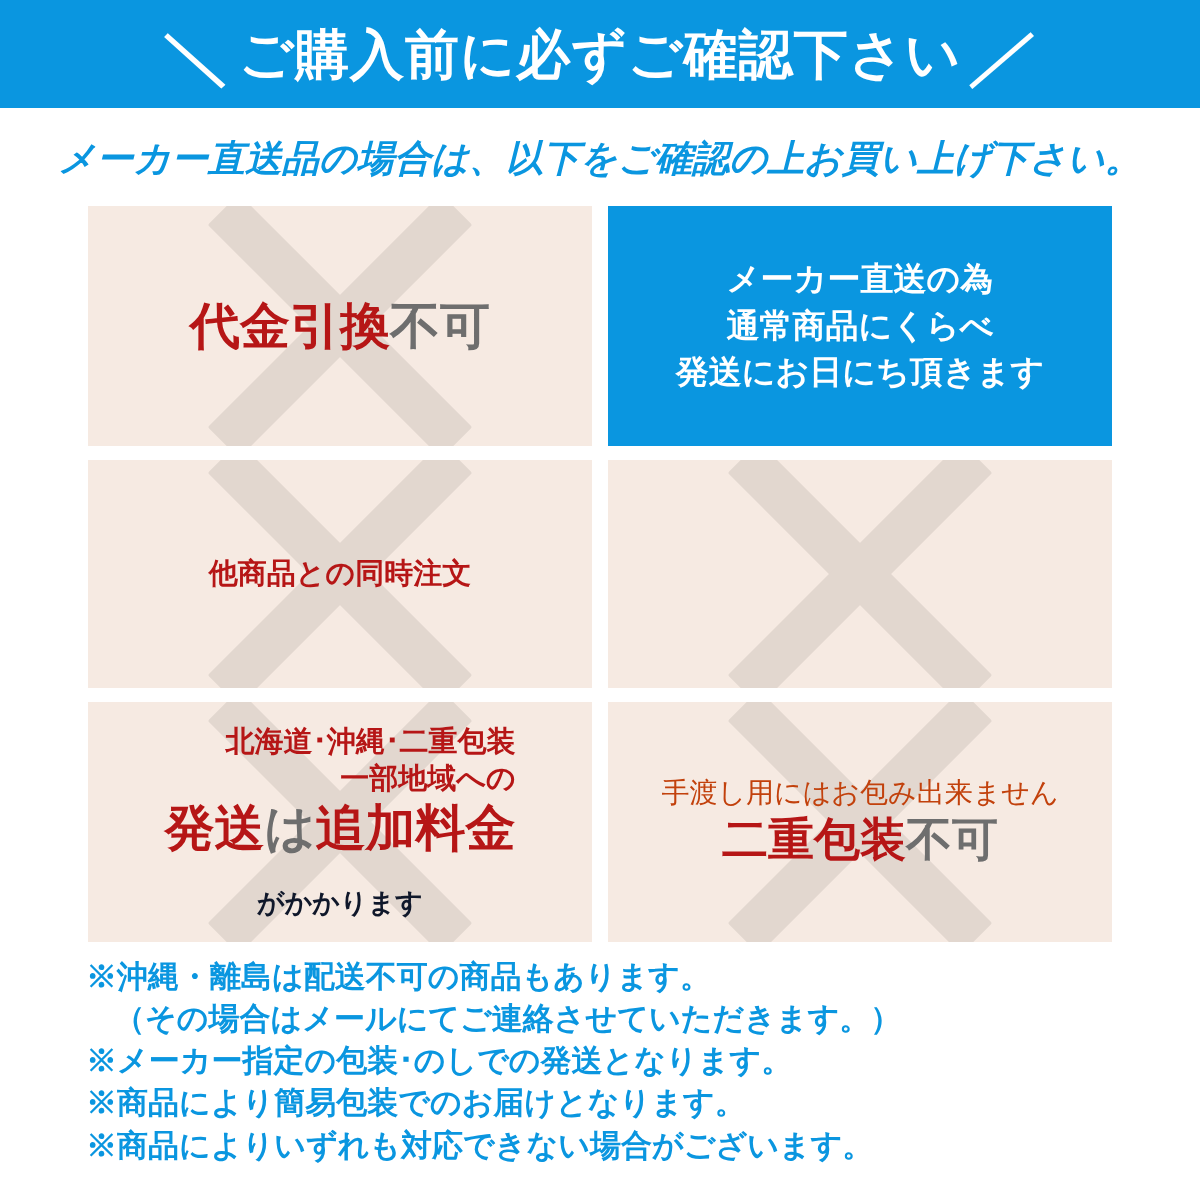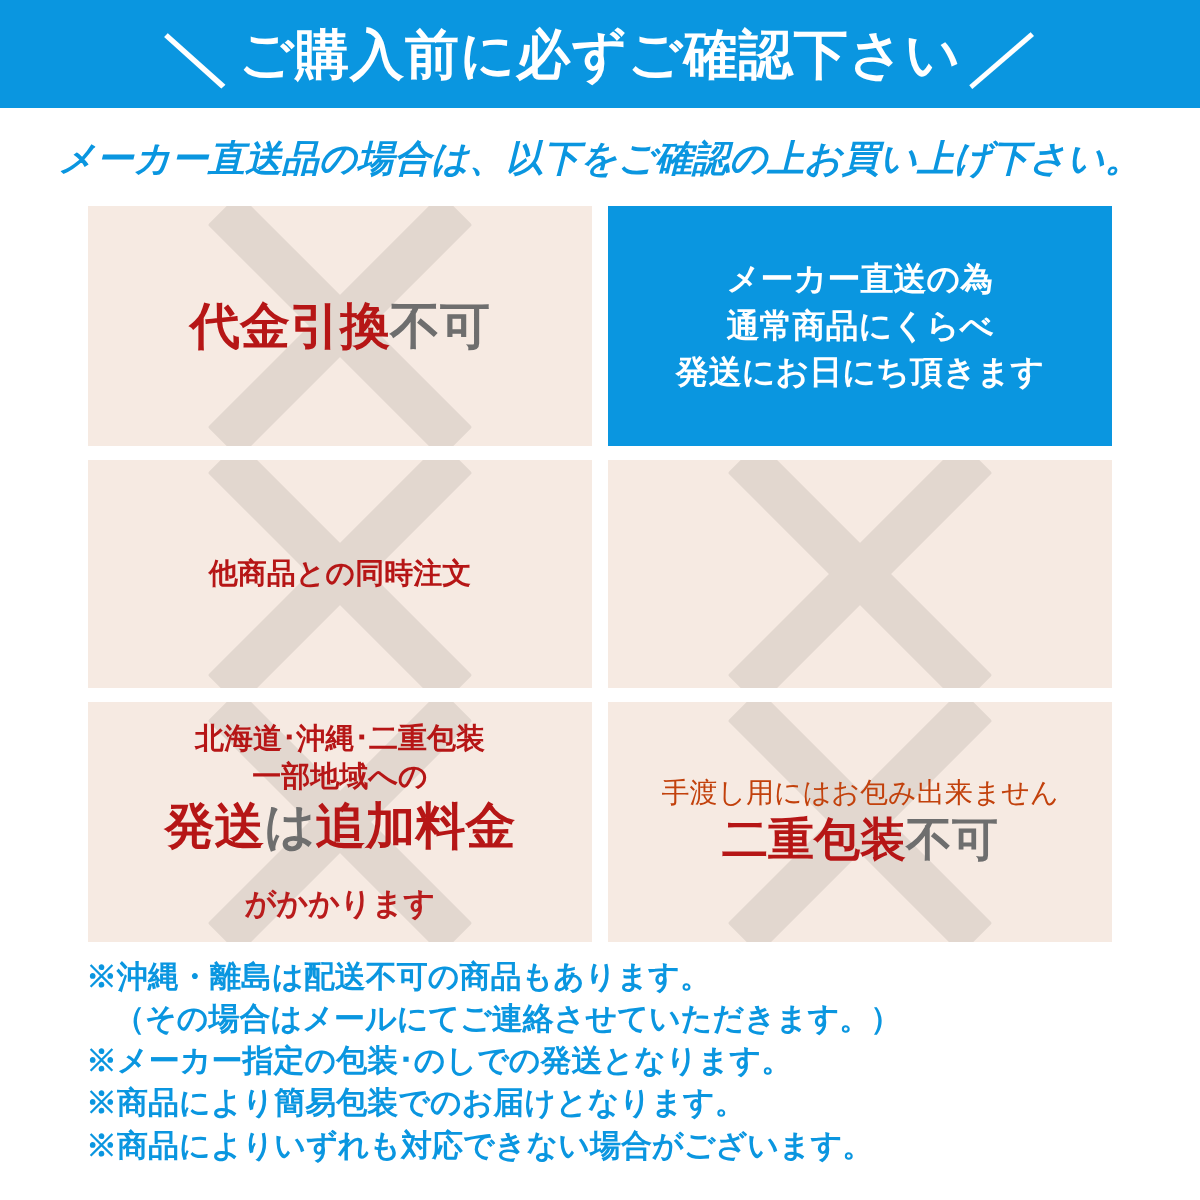--- a/index.html
+++ b/index.html
@@ -117,20 +117,21 @@
     line-height: 1.42;
     white-space: nowrap;
   }
 
   .line-small {
     color: #b61616;
     font-size: 29px;
     font-weight: bold;
     line-height: 1.3;
     white-space: nowrap;
+    text-align: right;
   }
   .line-small-dark {
     color: #c2410c;
     font-size: 28px;
     font-weight: normal;
     line-height: 1.3;
     white-space: nowrap;
   }
   .line-big {
     font-size: 50px;
@@ -142,22 +143,22 @@
   .line-big .grey { color: #6e6e6e; }
   .line-mid {
     font-size: 46px;
     font-weight: bold;
     line-height: 1.25;
     white-space: nowrap;
     color: #b61616;
   }
   .line-mid .grey { color: #6e6e6e; }
   .line-tail {
-    color: #b91c1c;
-    font-size: 31px;
+    color: #0f172a;
+    font-size: 27px;
     font-weight: bold;
     line-height: 1.3;
     white-space: nowrap;
     margin-top: 28px;
   }
 
   
   .notes {
     margin: 14px auto 0 auto;
     width: 1060px;

